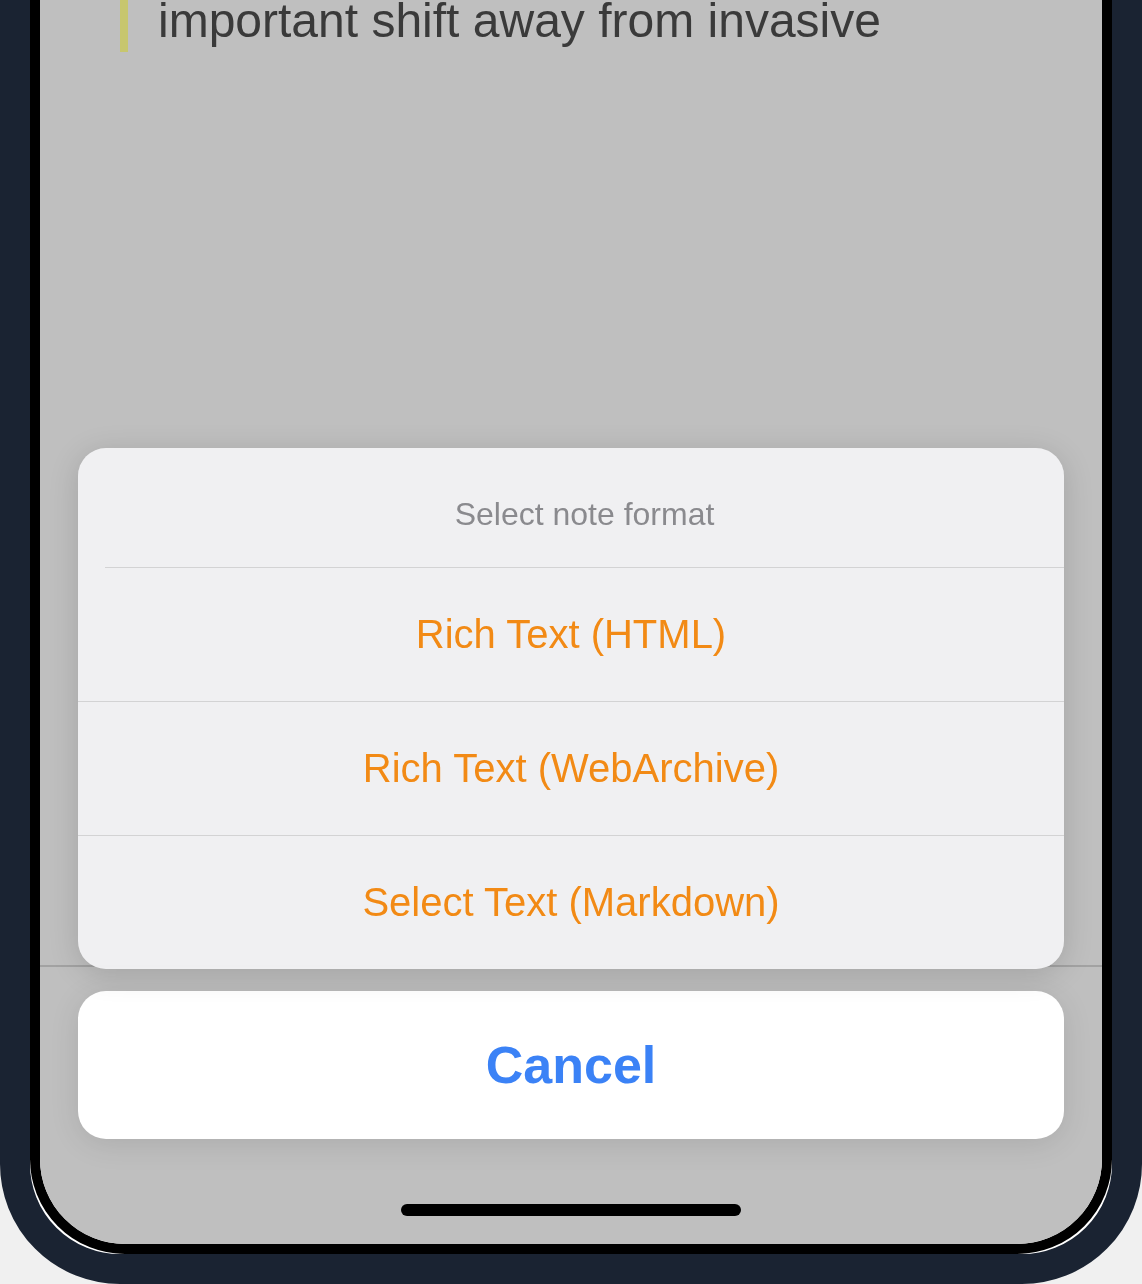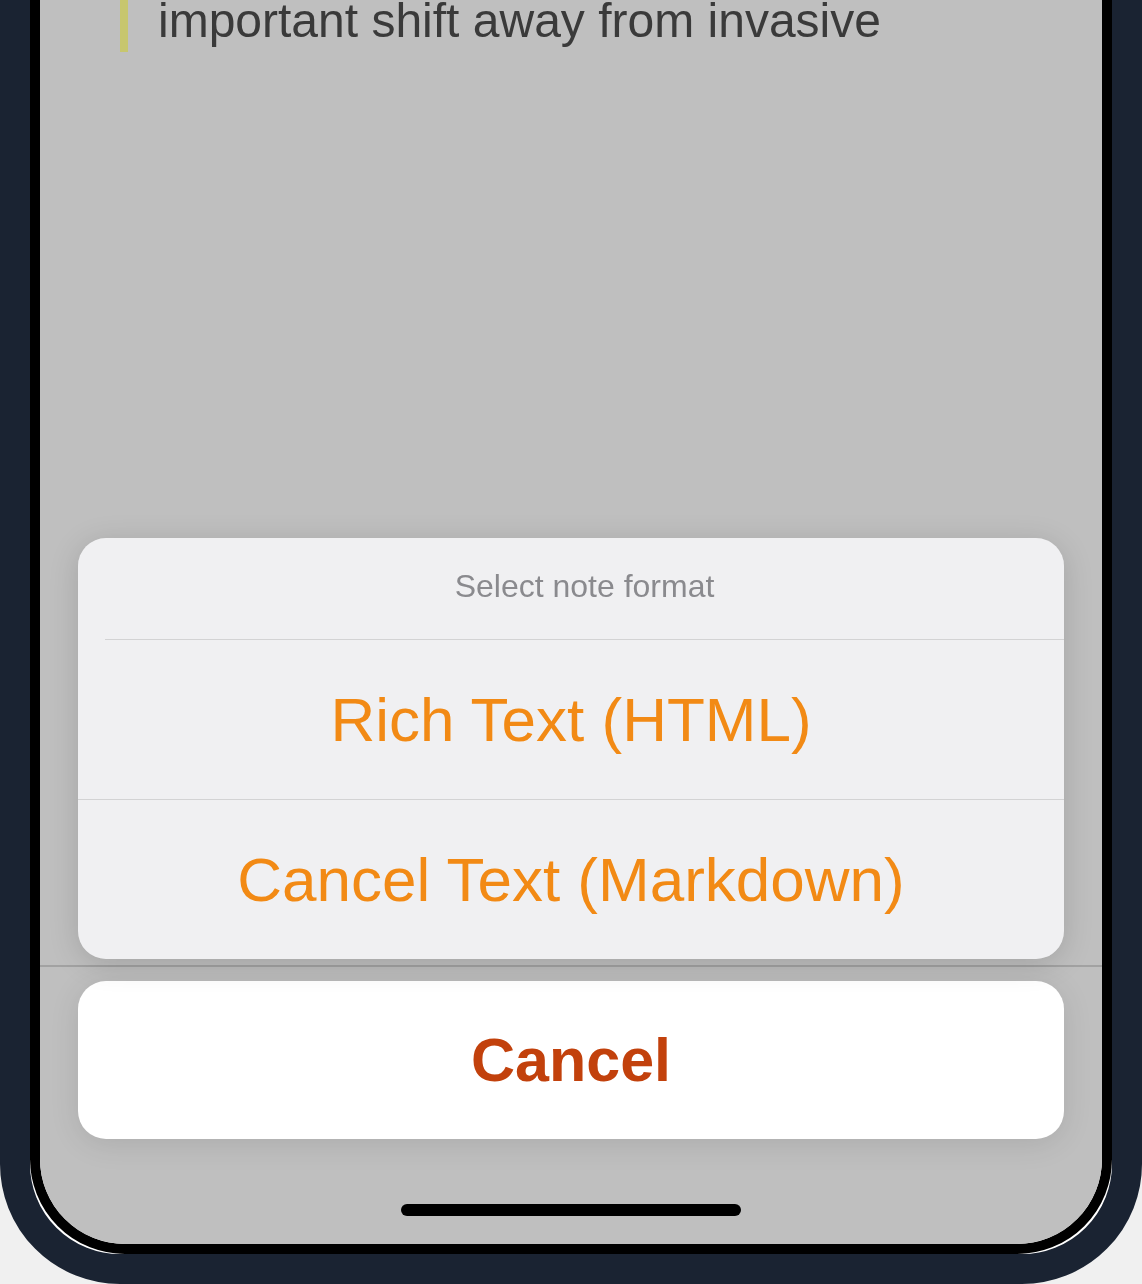--- a/index.html
+++ b/index.html
@@ -125,50 +125,50 @@
     .action-sheet {
       background: rgba(242, 242, 244, 0.95);
       backdrop-filter: blur(20px);
       border-radius: 28px;
       overflow: hidden;
       box-shadow: 0 5px 30px rgba(0,0,0,0.15);
     }
 
     .sheet-header {
       text-align: center;
-      padding: 30px 20px 34px;
+      padding: 48px 20px 34px;
       font-size: 32px;
       color: #8a8a8e;
       font-weight: 400;
       border-bottom: 1px solid rgba(0,0,0,0.12);
       margin-left: 27px;
     }
 
     .sheet-option {
       text-align: center;
       padding: 44px 20px;
-      font-size: 62px;
+      font-size: 40px;
       color: #f28a15;
       font-weight: 400;
       border-bottom: 1px solid rgba(0,0,0,0.12);
       cursor: pointer;
     }
 
     .sheet-option:last-child {
       border-bottom: none;
     }
 
     .cancel-button {
       margin-top: 22px;
       background: #ffffff;
       border-radius: 28px;
       text-align: center;
       padding: 44px 20px;
-      font-size: 61px;
-      color: #c2410c;
+      font-size: 52px;
+      color: #3b82f6;
       font-weight: 600;
       cursor: pointer;
       box-shadow: 0 5px 30px rgba(0,0,0,0.1);
     }
 
     
     .home-indicator {
       position: absolute;
       bottom: 28px;
       left: 50%;
@@ -195,21 +195,22 @@
         <div class="v1"></div>
         <div class="v2"></div>
       </div>
       <div class="bg-divider"></div>
     </div>
 
     <div class="sheet-container">
       <div class="action-sheet">
         <div class="sheet-header">Select note format</div>
         <div class="sheet-option">Rich Text (HTML)</div>
-        <div class="sheet-option">Cancel Text (Markdown)</div>
+        <div class="sheet-option">Rich Text (WebArchive)</div>
+        <div class="sheet-option">Select Text (Markdown)</div>
       </div>
       <div class="cancel-button">Cancel</div>
     </div>
 
     <div class="home-indicator"></div>
 
   </div>
 </div>
 
 </body></html>

